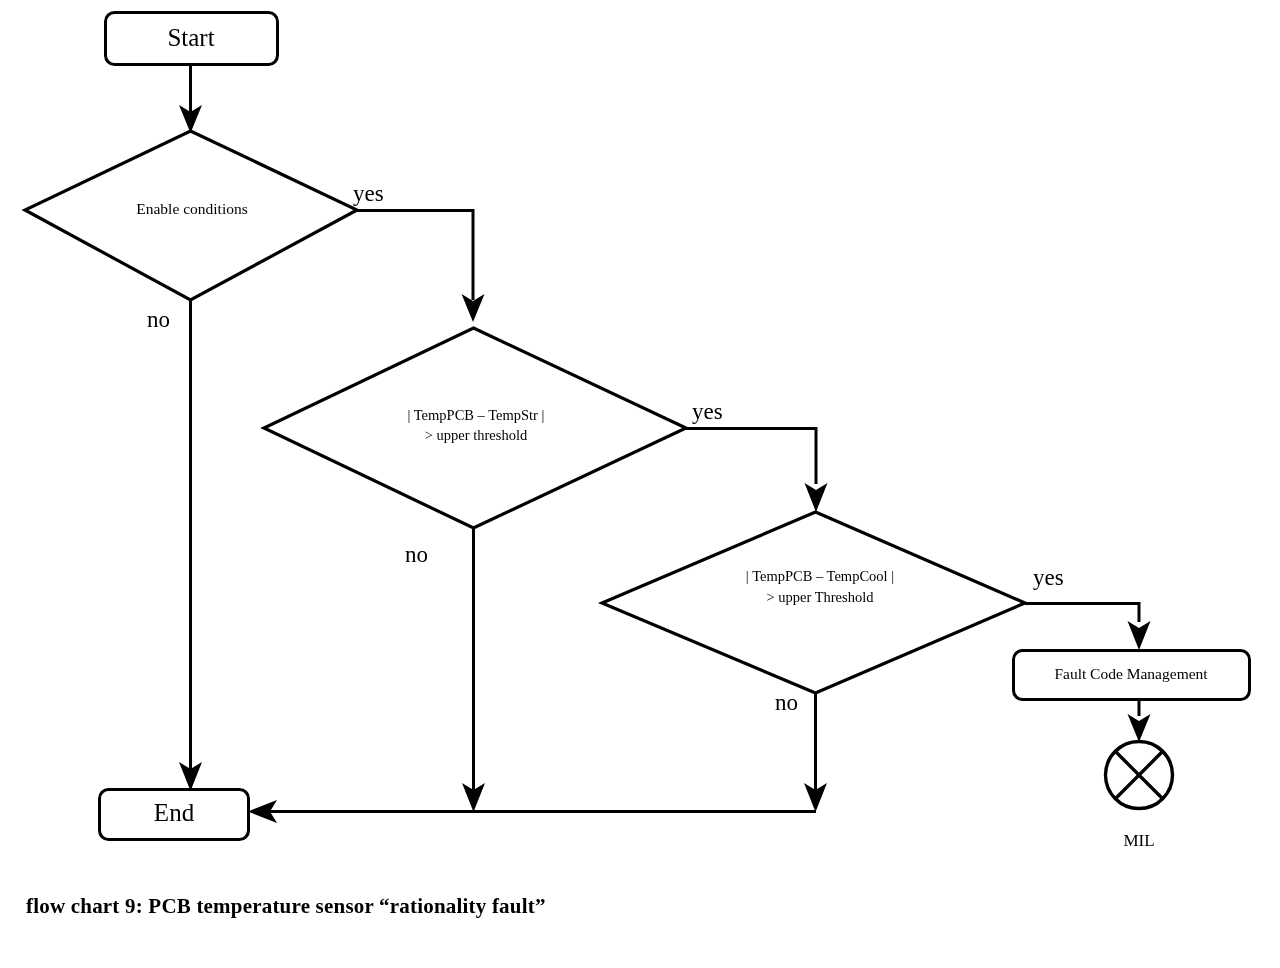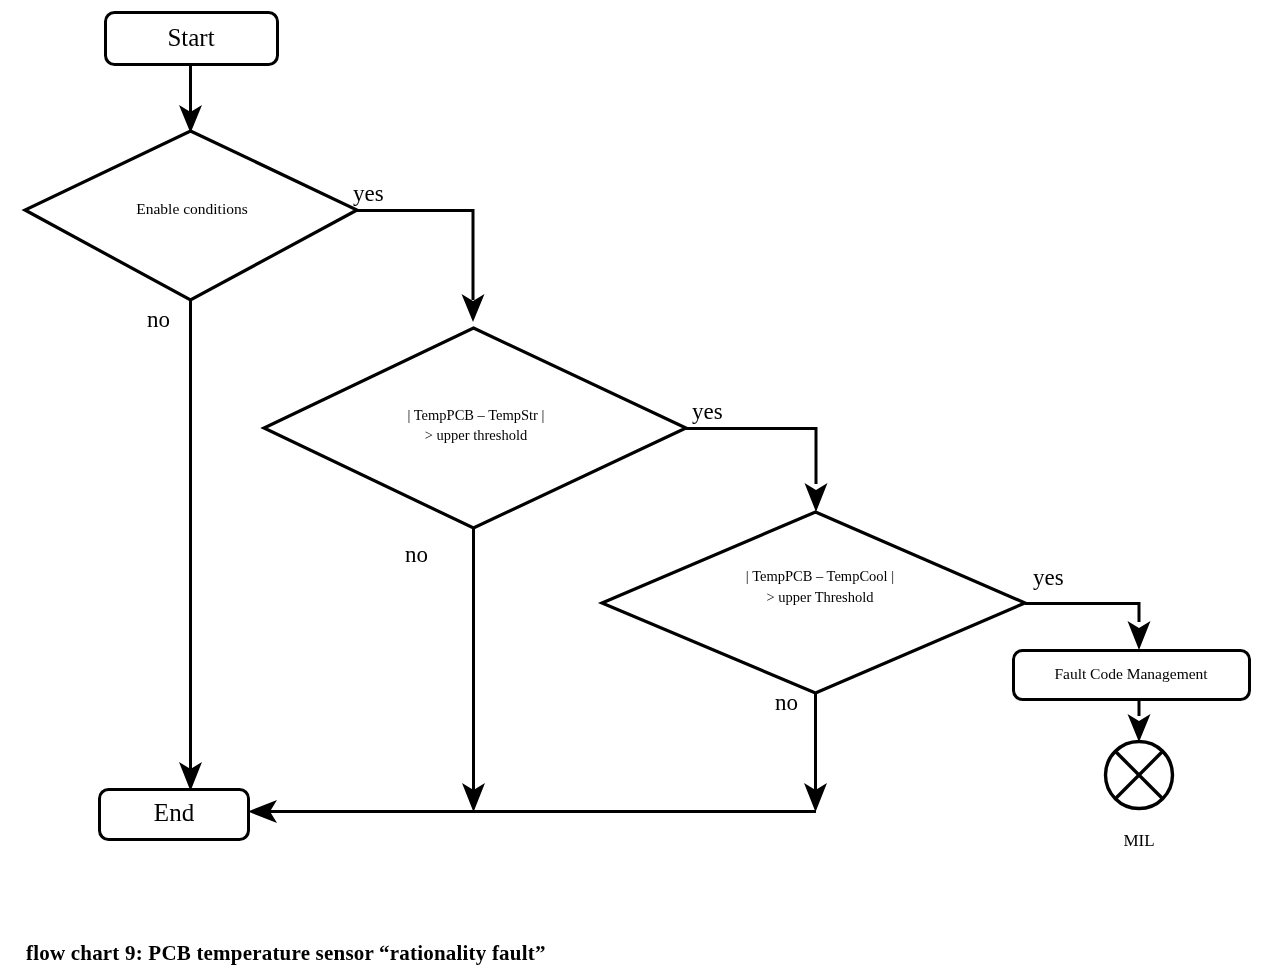--- a/index.html
+++ b/index.html
@@ -78,21 +78,21 @@
   .label-branch {
     font-size: 23px;
     text-anchor: start;
   }
   .label-mil {
     font-size: 17px;
   }
   .caption {
     position: absolute;
     left: 26px;
-    top: 941px;
+    top: 894px;
     font-family: "Liberation Serif", "DejaVu Serif", serif;
     font-size: 21px;
     font-weight: bold;
     color: #000000;
     white-space: nowrap;
     letter-spacing: 0.2px;
   }
 </style>
 </head>
 <body>

